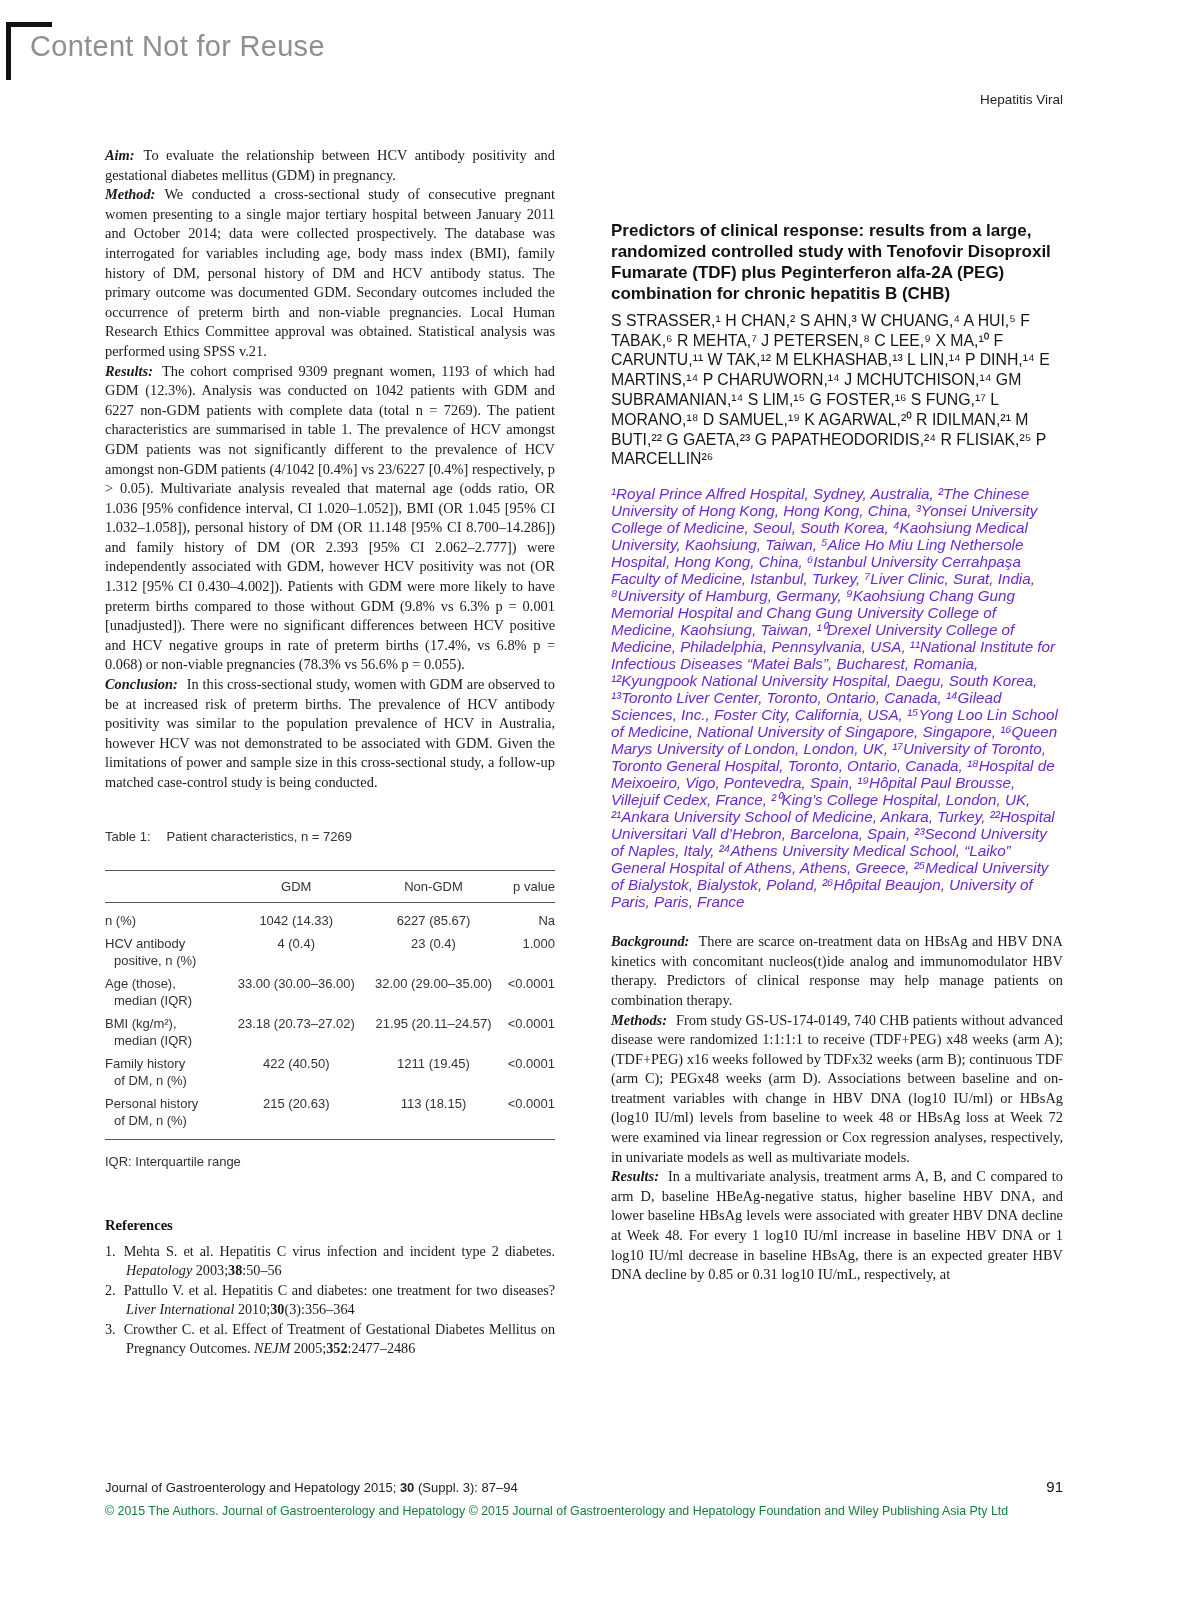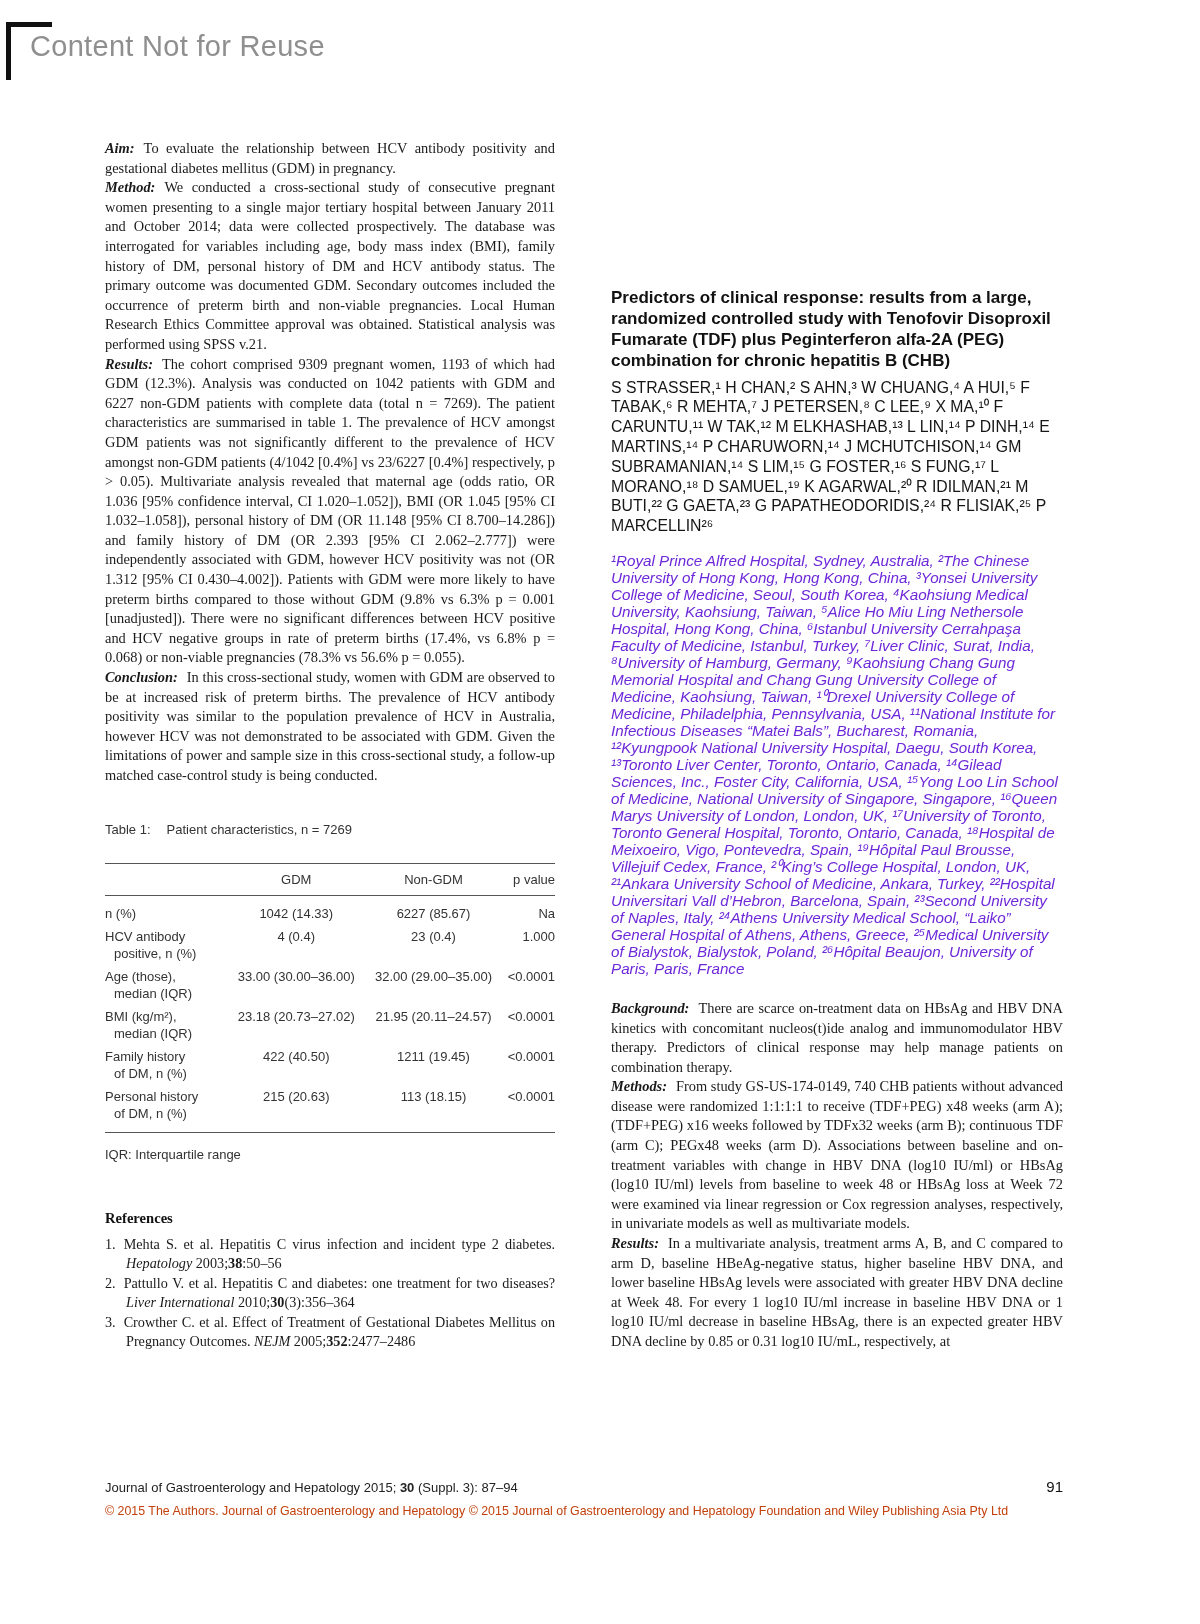--- a/index.html
+++ b/index.html
@@ -20,22 +20,22 @@
     font-size:29px; color:#8f8f8f; letter-spacing:0.3px;
   }
 
   .running-head {
     position:absolute; left:105px; top:92px; width:958px;
     text-align:right; font-family:"Liberation Sans", sans-serif;
     font-size:13.5px; color:#222;
   }
 
   .columns {
-    position:absolute; left:105px; top:139px; width:958px;
-    display:flex; gap:56px; align-items:flex-end;
+    position:absolute; left:105px; top:146px; width:958px;
+    display:flex; gap:56px; align-items:center;
   }
   .col-left  { width:460px; }
   .col-right { width:462px; }
 
   p.abs {
     font-size:14.4px; line-height:19.6px; text-align:justify;
     color:#1a1a1a;
   }
   .lead { font-weight:bold; font-style:italic; margin-right:9px; }
 
@@ -98,32 +98,33 @@
   
   .footer {
     position:absolute; left:105px; top:1478px; width:958px;
     font-family:"Liberation Sans", sans-serif;
   }
   .fline1 {
     display:flex; justify-content:space-between; align-items:baseline;
     font-size:13px; color:#222;text-align:center;
   }
   .fpage { font-weight:normal; font-size:15px; color:#111; }
-  .fcopy { margin-top:9px; font-size:12.4px; color:#c2410c; }
+  .fcopy { margin-top:9px; font-size:12.4px; color:#15803d; }
 </style>
 </head>
 <body>
 
 <div class="page">
 
   <div class="corner-mark-v"></div>
   <div class="corner-mark-h"></div>
 
   <div class="watermark">Content Not for Reuse</div>
 
+  <div class="running-head">Hepatitis Viral</div>
 
   <div class="columns">
 
     <div class="col col-left">
 
       <p class="abs"><span class="lead">Aim:</span><span>To evaluate the relationship between HCV antibody positivity and gestational diabetes mellitus (GDM) in pregnancy.</span></p>
       <p class="abs"><span class="lead">Method:</span><span>We conducted a cross-sectional study of consecutive pregnant women presenting to a single major tertiary hospital between January 2011 and October 2014; data were collected prospectively. The database was interrogated for variables including age, body mass index (BMI), family history of DM, personal history of DM and HCV antibody status. The primary outcome was documented GDM. Secondary outcomes included the occurrence of preterm birth and non-viable pregnancies. Local Human Research Ethics Committee approval was obtained. Statistical analysis was performed using SPSS v.21.</span></p>
       <p class="abs"><span class="lead">Results:</span><span>The cohort comprised 9309 pregnant women, 1193 of which had GDM (12.3%). Analysis was conducted on 1042 patients with GDM and 6227 non-GDM patients with complete data (total n = 7269). The patient characteristics are summarised in table 1. The prevalence of HCV amongst GDM patients was not significantly different to the prevalence of HCV amongst non-GDM patients (4/1042 [0.4%] vs 23/6227 [0.4%] respectively, p &gt; 0.05). Multivariate analysis revealed that maternal age (odds ratio, OR 1.036 [95% confidence interval, CI 1.020–1.052]), BMI (OR 1.045 [95% CI 1.032–1.058]), personal history of DM (OR 11.148 [95% CI 8.700–14.286]) and family history of DM (OR 2.393 [95% CI 2.062–2.777]) were independently associated with GDM, however HCV positivity was not (OR 1.312 [95% CI 0.430–4.002]). Patients with GDM were more likely to have preterm births compared to those without GDM (9.8% vs 6.3% p = 0.001 [unadjusted]). There were no significant differences between HCV positive and HCV negative groups in rate of preterm births (17.4%, vs 6.8% p = 0.068) or non-viable pregnancies (78.3% vs 56.6% p = 0.055).</span></p>
       <p class="abs"><span class="lead">Conclusion:</span><span>In this cross-sectional study, women with GDM are observed to be at increased risk of preterm births. The prevalence of HCV antibody positivity was similar to the population prevalence of HCV in Australia, however HCV was not demonstrated to be associated with GDM. Given the limitations of power and sample size in this cross-sectional study, a follow-up matched case-control study is being conducted.</span></p>
 

